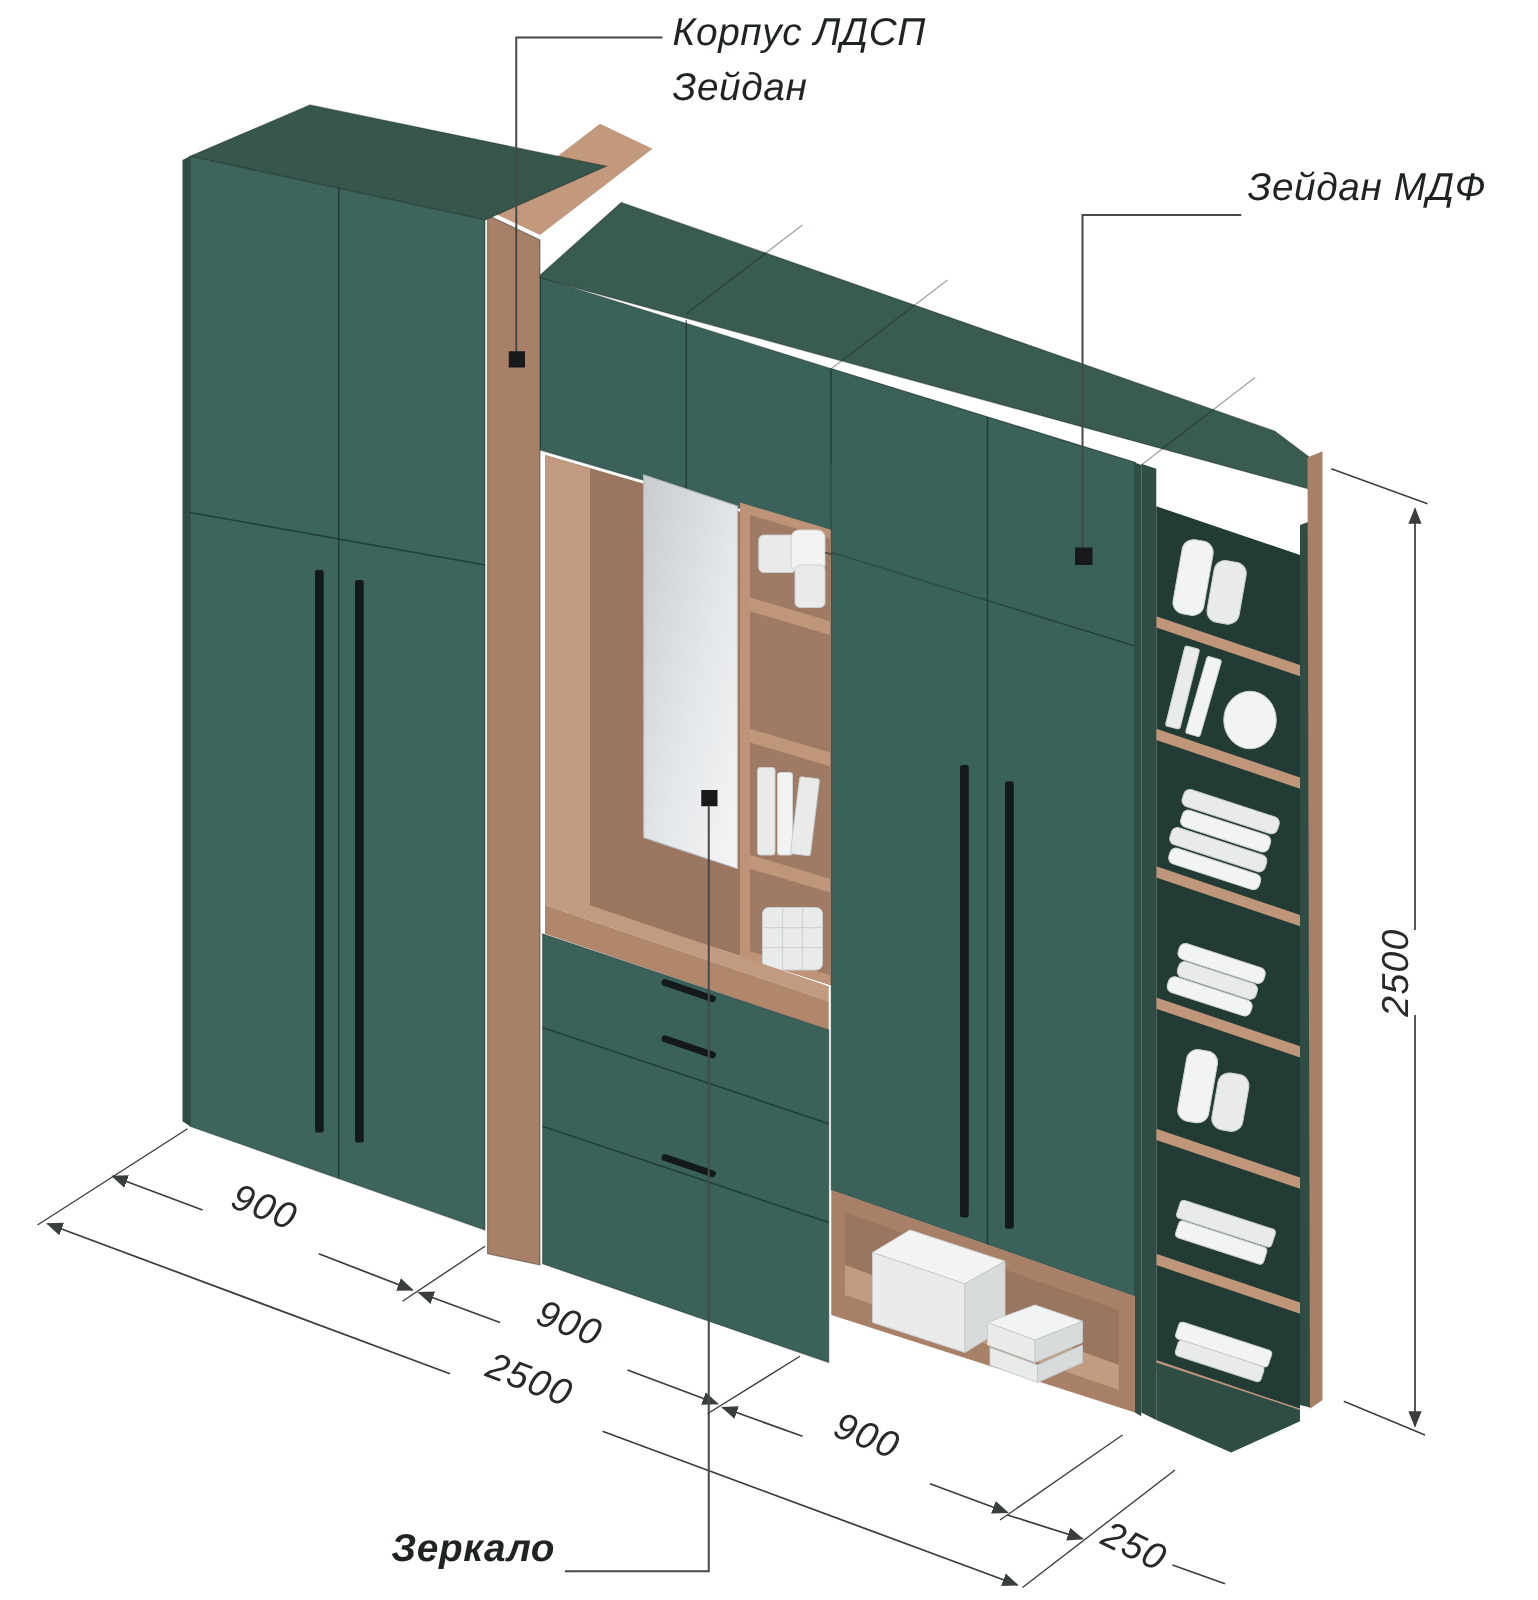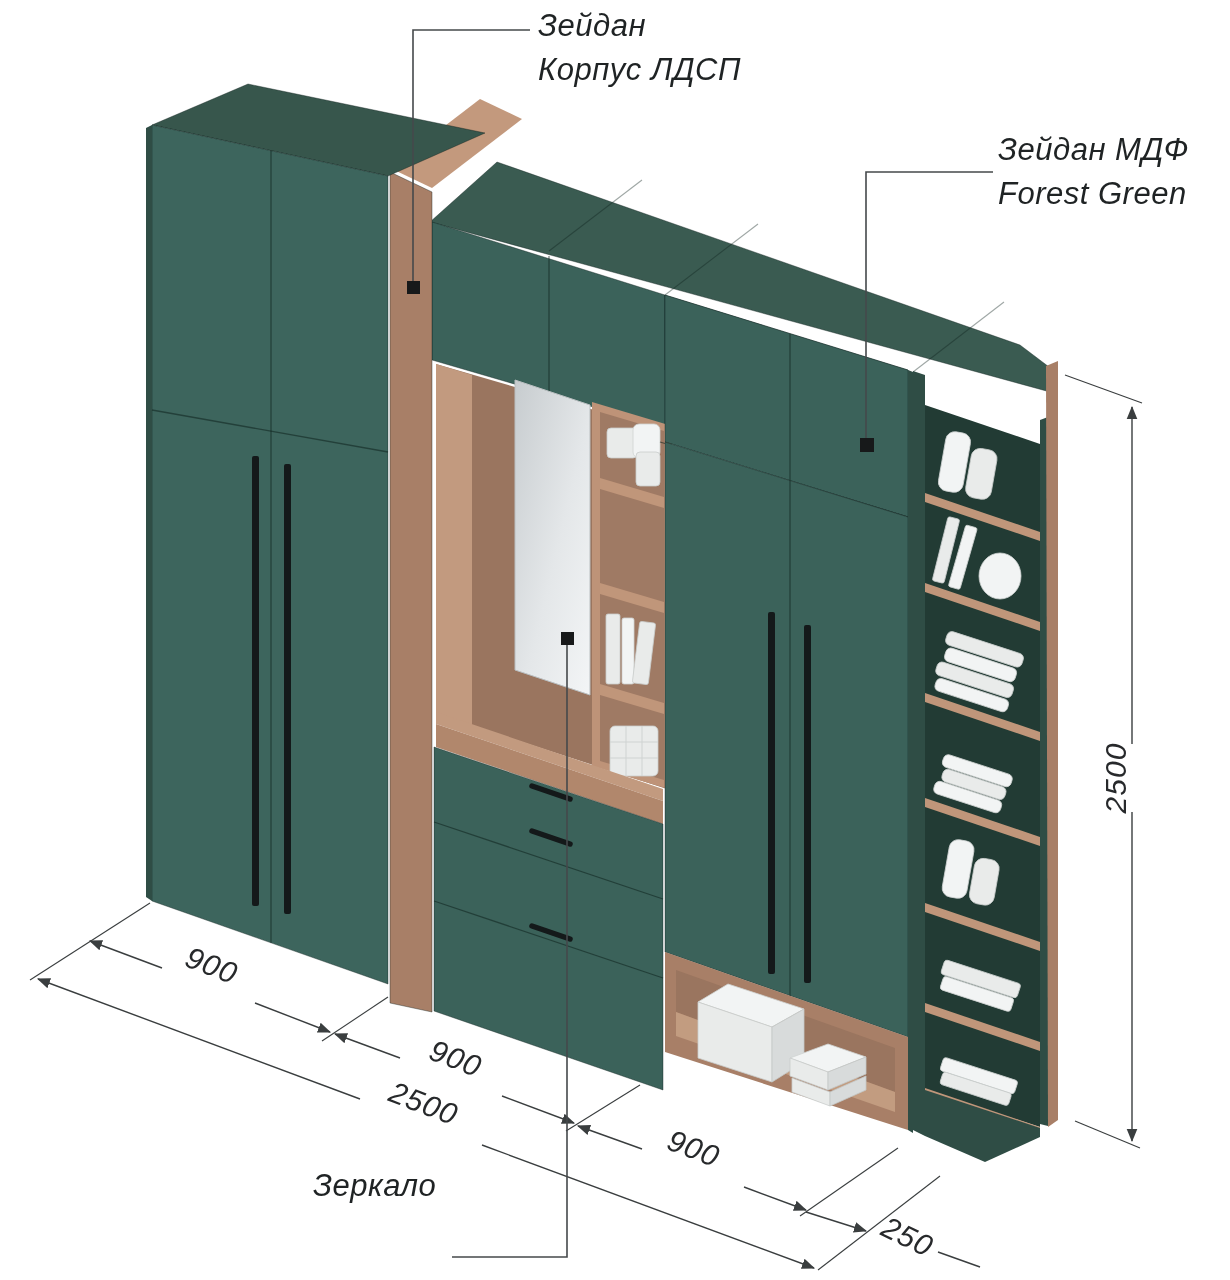--- a/index.html
+++ b/index.html
@@ -249,26 +249,25 @@
     <polyline class="ldr" points="530,30 413,30 413,284"></polyline>
     <rect class="marker" x="407" y="281" width="13" height="13"></rect>
     <polyline class="ldr" points="993,172 866,172 866,440"></polyline>
     <rect class="marker" x="860" y="438" width="14" height="14"></rect>
     <polyline class="ldr" points="452,1257 567,1257 567,645"></polyline>
     <rect class="marker" x="561" y="632" width="13" height="13"></rect>
   </g>
 </svg>
 
 <div class="lbl" style="left:538px;top:4px;">
+  <div>Корпус ЛДСП</div>
   <div>Зейдан</div>
-  <div>Корпус ЛДСП</div>
 </div>
 
 <div class="lbl" style="left:998px;top:128px;">
   <div>Зейдан МДФ</div>
-  <div>Forest Green</div>
-</div>
-
-<div class="lbl" style="left:313px;top:1164px;">
+</div>
+
+<div class="lbl" style="left:313px;top:1217px;font-weight:bold;">
   <span>Зеркало</span>
 </div>
 
 </div>
 
 </body></html>

